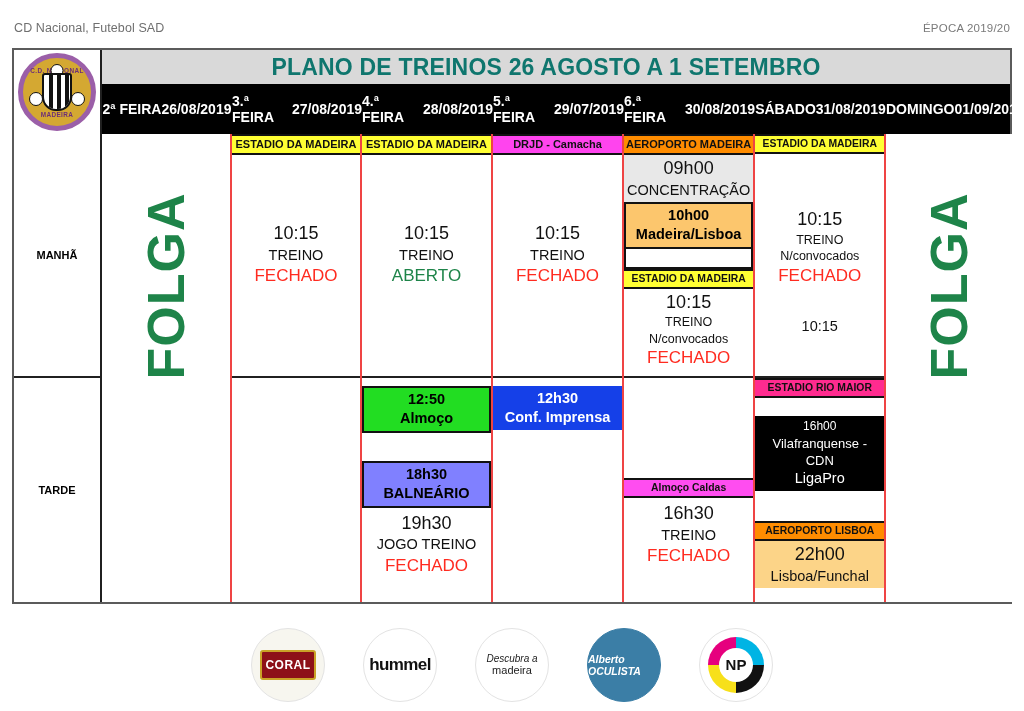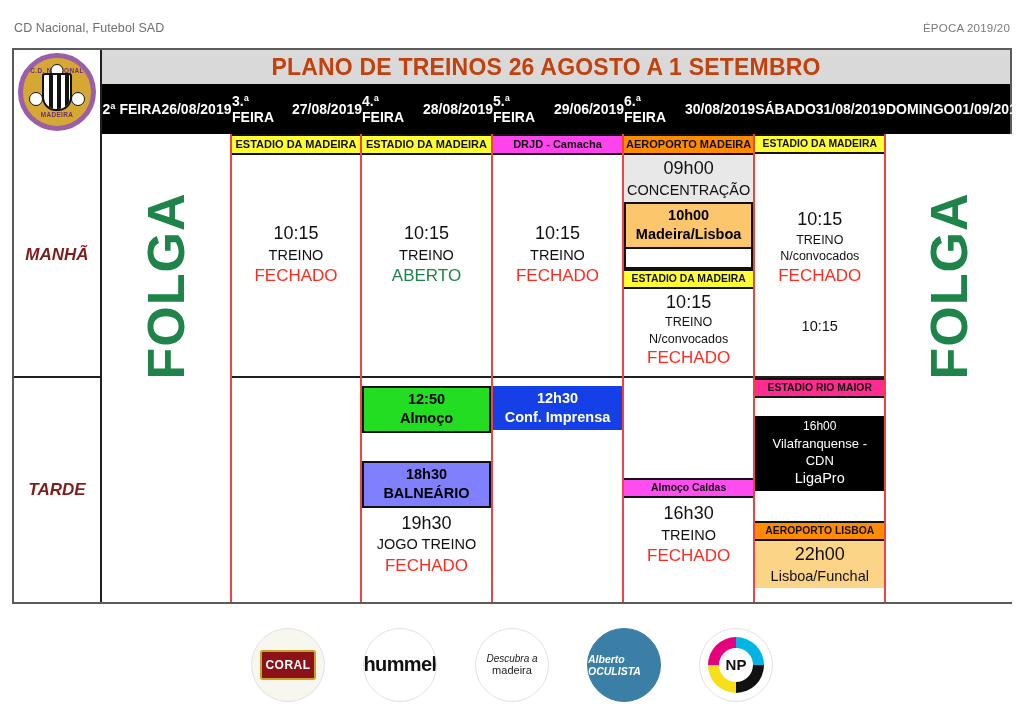--- a/index.html
+++ b/index.html
@@ -18,21 +18,21 @@
   .season-line{position:absolute;right:14px;top:28px;transform:translateY(-50%);
     font-size:11.5px;color:#7a7a7a;letter-spacing:.2px;}
 
   
   .frame{position:absolute;left:12px;top:48px;width:1000px;height:556px;
     border:2px solid #5b5b5b;box-sizing:border-box;background:#fff;}
 
   .title-row{position:absolute;left:0;top:0;width:100%;height:34px;
     background:#d9d9d9;display:flex;align-items:center;justify-content:center;
     box-sizing:border-box;}
-  .title-row .title-text{font-size:23px;font-weight:700;color:#c2410c;letter-spacing:.2px;
+  .title-row .title-text{font-size:23px;font-weight:700;color:#0f766e;letter-spacing:.2px;
     padding-left:68px;}
 
   .crest-cell{position:absolute;left:0;top:0;width:88px;height:84px;z-index:6;
     background:#fff;border-right:2px solid #202020;box-sizing:border-box;
     display:flex;align-items:center;justify-content:center;}
 
   
   .crest{width:78px;height:78px;border-radius:50%;background:#d4a832;
     border:5px solid #9b5fa8;box-sizing:border-box;position:relative;
     display:flex;align-items:center;justify-content:center;}
@@ -56,21 +56,21 @@
   .head-cell{flex:0 0 auto;display:flex;flex-direction:row;align-items:center;
     justify-content:center;color:#fff;box-sizing:border-box;}
   .head-cell .dow{font-size:14px;font-weight:700;line-height:1.15;}
   .head-cell .dat{font-size:14px;font-weight:700;line-height:1.15;}
 
   
   .body{position:absolute;left:0;top:84px;right:0;bottom:0;display:flex;}
   .rowlabels{flex:0 0 88px;display:flex;flex-direction:column;
     border-right:2px solid #202020;box-sizing:border-box;}
   .rowlabel{display:flex;align-items:center;justify-content:center;
-    font-size:17px;font-weight:700;color:#7f1d1d;box-sizing:border-box;font-style:italic;}
+    font-size:11px;font-weight:700;color:#000000;box-sizing:border-box;}
   .rowlabel.am{flex:0 0 244px;border-bottom:2px solid #202020;}
   .rowlabel.pm{flex:1 1 auto;border-radius:17px;}
 
   .daycol{flex:0 0 auto;display:flex;flex-direction:column;box-sizing:border-box;
     border-right:2px solid #ef4444;}
   .daycol:last-child{border-right:none;}
   .half{box-sizing:border-box;position:relative;background:#fff;}
   .half.am{flex:0 0 244px;border-bottom:2px solid #202020;}
   .half.pm{flex:1 1 auto;}
 
@@ -119,21 +119,21 @@
   
   .sponsors{position:absolute;left:0;top:618px;width:1024px;height:93px;
     display:flex;align-items:center;justify-content:center;gap:38px;}
   .logo{width:72px;height:72px;border-radius:50%;background:#fff;
     border:1px solid #e3e3e3;display:flex;align-items:center;justify-content:center;
     overflow:hidden;position:relative;}
   .logo.coral{background:#f7f6ef;}
   .logo .coral-badge{width:52px;height:26px;background:#8d1118;border:2px solid #c9a227;
     border-radius:3px;display:flex;align-items:center;justify-content:center;}
   .logo .coral-badge span{color:#fff;font-size:12px;font-weight:700;letter-spacing:.5px;}
-  .logo .hummel-txt{font-size:20px;font-weight:700;color:#111;letter-spacing:-.6px;}
+  .logo .hummel-txt{font-size:17px;font-weight:700;color:#111;letter-spacing:-.6px;}
   .logo .desc{display:flex;flex-direction:column;align-items:center;line-height:1.1;}
   .logo .desc .d1{font-size:10px;font-style:italic;color:#222;}
   .logo .desc .d2{font-size:11px;color:#222;}
   .logo.alberto{background:#3b7ea6;border-color:#3b7ea6;}
   .logo.alberto .ab{color:#fff;font-size:10.5px;font-weight:700;font-style:italic;}
   .logo.np{background:#fff;}
   .logo.np .npring{width:56px;height:56px;border-radius:50%;position:relative;
     background:conic-gradient(#00b4e4 0deg 90deg,#111 90deg 180deg,#f7e01a 180deg 270deg,#e6007e 270deg 360deg);
     display:flex;align-items:center;justify-content:center;}
   .logo.np .npring::after{content:"";position:absolute;width:34px;height:34px;
@@ -177,21 +177,21 @@
     <div class="head-cell" style="flex-basis:130px">
       <div class="dow">3.ª FEIRA</div>
       <div class="dat">27/08/2019</div>
     </div>
     <div class="head-cell" style="flex-basis:131px">
       <div class="dow">4.ª FEIRA</div>
       <div class="dat">28/08/2019</div>
     </div>
     <div class="head-cell" style="flex-basis:131px">
       <div class="dow">5.ª FEIRA</div>
-      <div class="dat">29/06/2019</div>
+      <div class="dat">29/07/2019</div>
     </div>
     <div class="head-cell" style="flex-basis:131px">
       <div class="dow">6.ª FEIRA</div>
       <div class="dat">30/08/2019</div>
     </div>
     <div class="head-cell" style="flex-basis:131px">
       <div class="dow">SÁBADO</div>
       <div class="dat">31/08/2019</div>
     </div>
     <div class="head-cell" style="flex-basis:126px">

